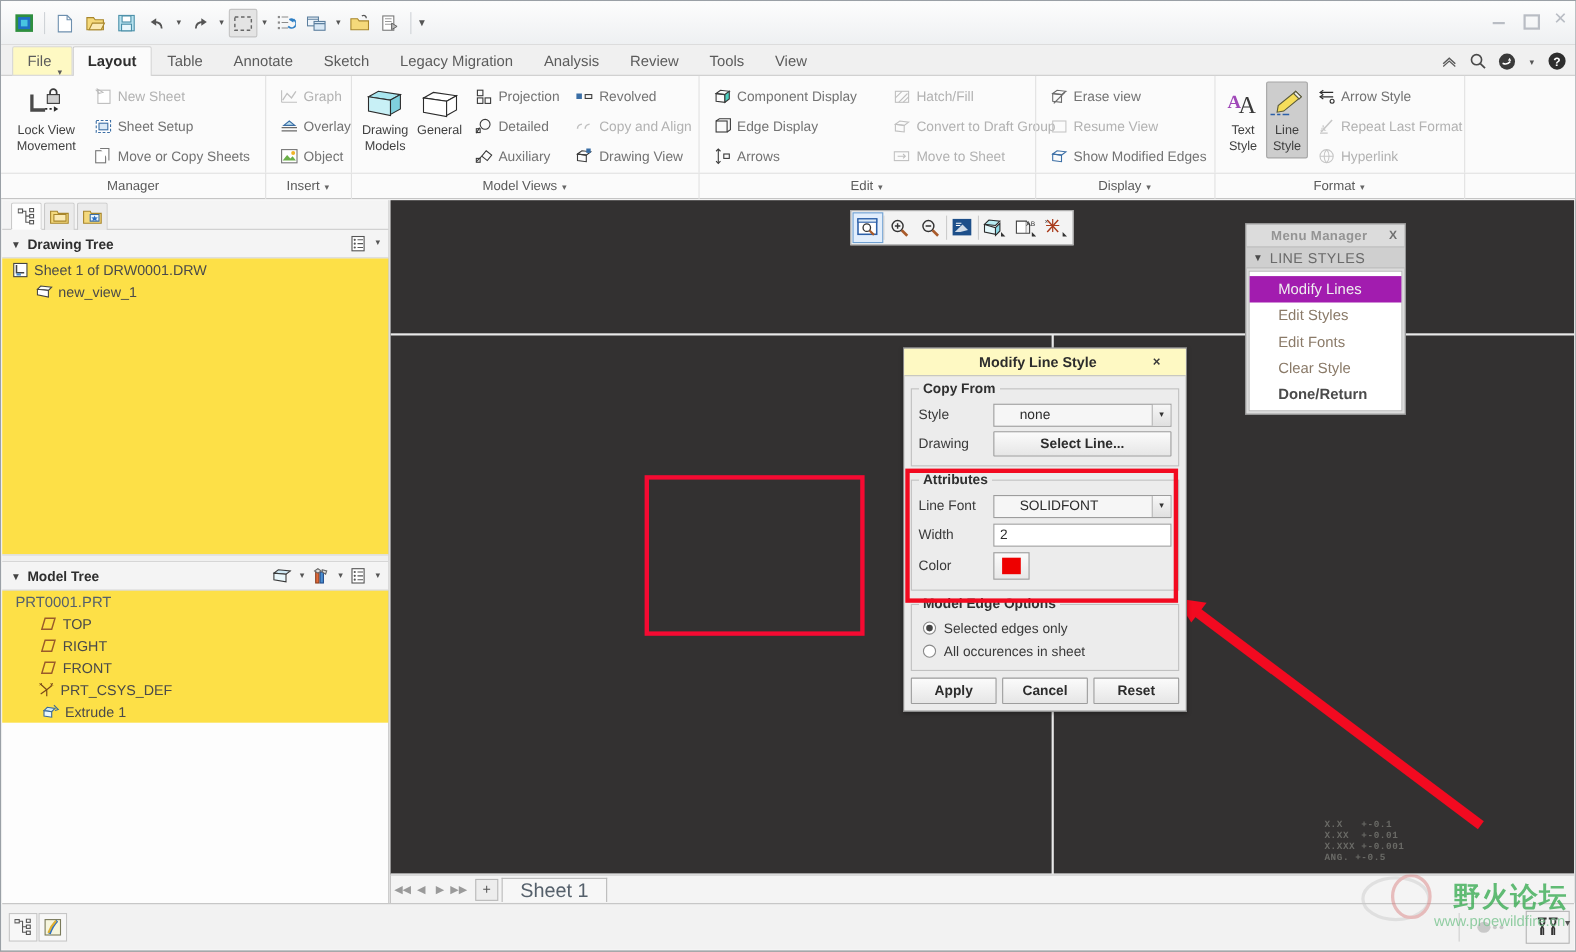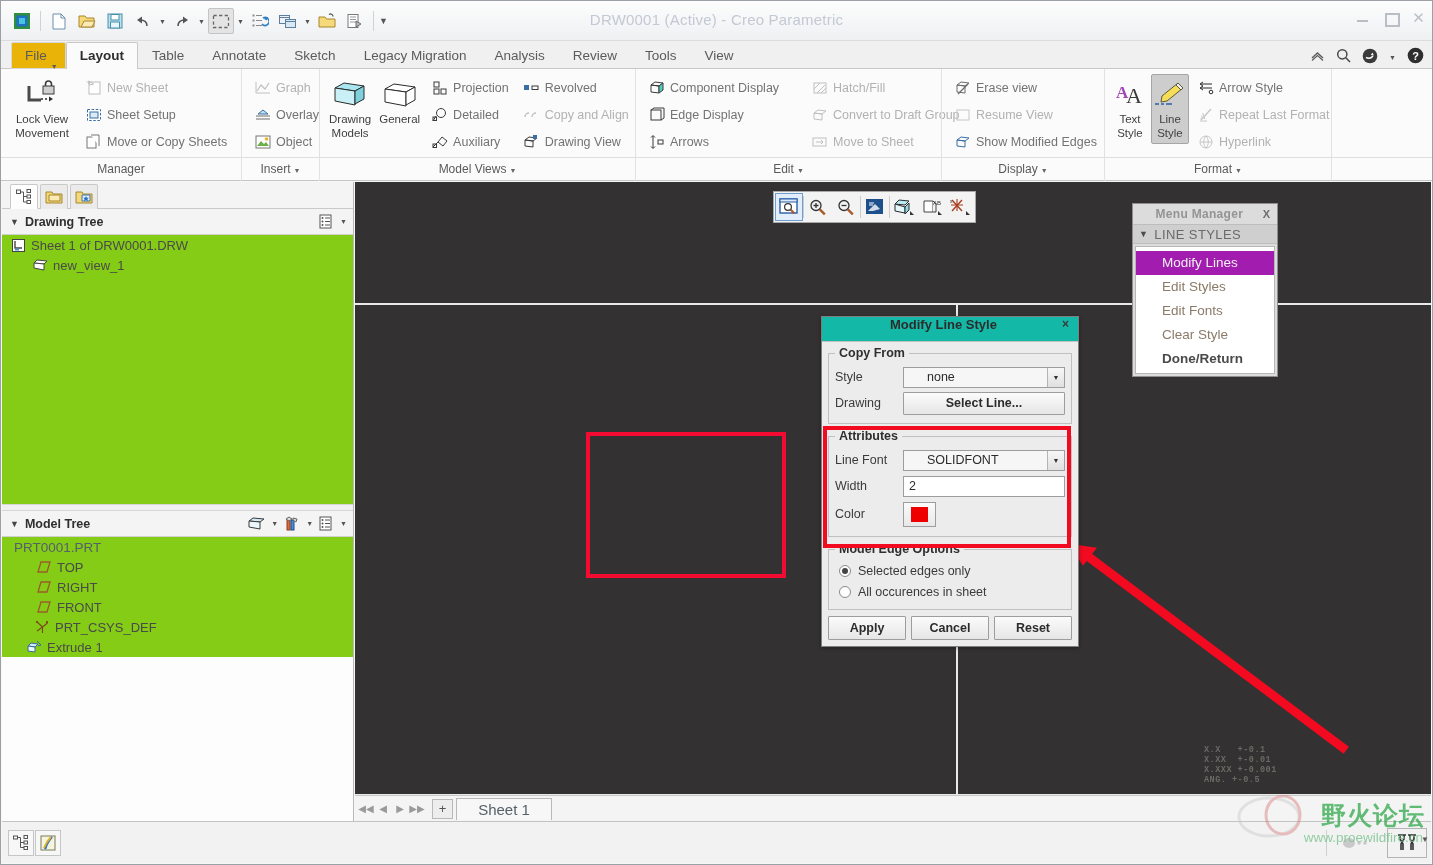--- a/index.html
+++ b/index.html
@@ -42,21 +42,21 @@
   .tabstrip {
     position:absolute; left:0; top:40px; width:100%; height:28px;
     background:#f0f0f0; border-bottom:1px solid #c8c8c8;
     display:flex; align-items:flex-end; padding-left:10px;
   }
   .tab {
     height:27px; line-height:26px; padding:0 13px; font-size:13.5px; color:#5b5b5b;
     cursor:pointer; border:1px solid transparent; border-bottom:none;
     position:relative; top:1px;
   }
-  .tab.file { color:#5b5b5b; border:1px solid #d7d7d7; background:#eab308;
+  .tab.file { color:#5b5b5b; border:1px solid #d7d7d7; background:#fef9c3;
               border-radius:2px 2px 0 0; padding-right:18px; }
   .tab.file .carr { position:absolute; right:7px; top:11px; font-size:7px; }
   .tab.active {
     background:#fbfbfb; border-color:#c8c8c8; font-weight:bold; color:#2f2f2f;
     border-radius:2px 2px 0 0;
   }
   .hdr-icons { position:absolute; right:8px; top:6px; display:flex; gap:11px; align-items:center; }
   .hdr-ic { cursor:pointer; }
 
   
@@ -102,21 +102,21 @@
              cursor:pointer; position:relative; top:1px; }
   .nav-tab.active { background:#fdfdfd; border-bottom:1px solid #fdfdfd; }
 
   .tree-header { height:26px; display:flex; align-items:center; padding:0 6px 0 8px;
                  background:#f4f4f4; border-bottom:1px solid #d0d0d0; gap:6px; }
   .tri { font-size:9px; color:#444; cursor:pointer; }
   .tree-title { font-weight:bold; font-size:12.5px; color:#2f2f2f; flex:1; }
   .th-ic { display:flex; align-items:center; gap:2px; cursor:pointer; }
   .th-car { font-size:7px; color:#555; }
 
-  .tree-body { background:#84cc16; overflow:hidden; }
+  .tree-body { background:#fde047; overflow:hidden; }
   #drawing-tree-body { height:calc(100% - 0px); }
   .tnode { height:20px; display:flex; align-items:center; gap:5px; padding-left:8px;
            font-size:13px; color:#4a4a4a; cursor:pointer; white-space:nowrap; }
   .tnode .tico { width:16px; height:16px; display:flex; align-items:center; justify-content:center; flex:0 0 16px;}
 
   .splitter { height:7px; background:#f0f0f0; border-top:1px solid #d6d6d6; border-bottom:1px solid #d6d6d6;
               cursor:row-resize; }
 
   
   .canvas { position:absolute; left:354px; top:181px; right:1px; bottom:43px;
@@ -149,22 +149,22 @@
   .mm-list { background:#fff; border:1px solid #b6b6b6; margin:2px; padding:4px 0 2px 0; }
   .mm-item { height:24px; line-height:24px; padding-left:26px; font-size:13.5px; color:#8a7a68;
              cursor:pointer; white-space:nowrap; }
   .mm-item.selected { background:#a21caf; color:#f0f0f0; }
   .mm-item.bold { font-weight:bold; color:#4a4a4a; }
 
   
   .dialog { position:absolute; left:820px; top:315px; width:258px;
             background:#ececec; border:1px solid #7f7f7f;
             box-shadow:0 1px 4px rgba(0,0,0,.35); }
-  .dlg-title { height:25px; background:#14b8a6; border-bottom:1px solid #c2c2c2;
-               display:flex; padding:0 6px; }
+  .dlg-title { height:25px; background:#fef9c3; border-bottom:1px solid #c2c2c2;
+               display:flex; align-items:center; padding:0 20px; }
   .dlg-title .t { flex:1; text-align:center; font-weight:bold; font-size:13px; color:#2c2c2c; }
   .dlg-x { cursor:pointer; font-size:12px; color:#3a3a3a; padding:0 3px; font-weight:bold; }
   .dlg-body { padding:4px 6px 6px 6px; }
   fieldset.grp { border:1px solid #c0c0c0; margin:0 0 5px 0; padding:4px 6px 7px 6px; position:relative; }
   fieldset.grp > legend { font-size:12.5px; font-weight:bold; color:#2f2f2f; padding:0 4px; }
   .frow { display:flex; align-items:center; height:26px; gap:6px; }
   .flabel { width:62px; font-size:12.5px; color:#3a3a3a; }
   .fctl { flex:1; }
   .combo { height:21px; background:#f6f6f6; border:1px solid #9d9d9d; display:flex; align-items:center;
            padding-left:23px; font-size:12.5px; color:#2c2c2c; cursor:pointer; position:relative; }
@@ -194,21 +194,21 @@
   
   .sheetbar { position:absolute; left:354px; right:1px; bottom:43px; height:26px;
               background:#f4f4f4; border-top:1px solid #c8c8c8; display:flex; align-items:center;
               padding-left:4px; gap:3px; }
   .navbtn { width:14px; height:20px; display:flex; align-items:center; justify-content:center;
             color:#9a9a9a; font-size:10px; cursor:pointer; }
   .plusbtn { width:21px; height:20px; display:flex; align-items:center; justify-content:center;
              border:1px solid #b9b9b9; background:#ededed; font-size:13px; color:#555; cursor:pointer;
              margin-left:5px; }
   .sheettab { height:22px; min-width:96px; display:flex; align-items:center; justify-content:center;
-              border:1px solid #b9b9b9; border-bottom:none; background:#f7f7f7; font-size:15px;
+              border:1px solid #b9b9b9; border-bottom:none; background:#f7f7f7; font-size:18px;
               color:#55606b; cursor:pointer; padding:0 12px; }
 
   
   .statusbar { position:absolute; left:1px; right:1px; bottom:1px; height:42px;
                background:#f2f2f2; border-top:1px solid #c3c3c3; display:flex; align-items:center; }
   .sb-left { display:flex; align-items:center; gap:1px; padding-left:6px; }
   .sb-btn { width:26px; height:26px; display:flex; align-items:center; justify-content:center;
             border:1px solid #c6c6c6; background:#f7f7f7; cursor:pointer; }
   .sb-msg { flex:1; padding-left:10px; font-size:12px; color:#4a4a4a; }
   .sb-right { display:flex; align-items:center; gap:12px; padding-right:4px; }
@@ -317,21 +317,20 @@
             <line x1="3" y1="4" x2="9" y2="4" stroke="#9a9a9a"></line>
             <line x1="3" y1="6.5" x2="9" y2="6.5" stroke="#9a9a9a"></line>
             <line x1="3" y1="9" x2="9" y2="9" stroke="#9a9a9a"></line>
             <path d="M9 8l5 3-5 3z" fill="#b9b9b9" stroke="#555" stroke-width=".8"></path>
           </svg>
       </div>
       <div class="qsep"></div>
       <div class="qarrow" style="font-size:9px">▼</div>
     </div>
 
-    <div class="win-title">DRW0001 (Active) - Creo Parametric</div>
 
     <div class="winbtns">
       <div class="wb wb-min"></div>
       <div class="wb wb-max"></div>
       <div class="wb wb-close">✕</div>
     </div>
   </div>
 
   <div class="tabstrip">
     <div class="tab file">
@@ -854,21 +853,21 @@
       </div>
       <div class="tnode" style="padding-left:32px">
         <span class="tico">
           <svg width="15" height="14" viewBox="0 0 15 14">
               <path d="M7.5 7L2 2M7.5 7l5 -4M7.5 7v6M7.5 7L2 11" stroke="#7a4a1a" stroke-width="1.1"></path>
               <path d="M1 1l2 2M3 1L1 3M11 1l2 2M13 1l-2 2" stroke="#7a4a1a" stroke-width=".9"></path>
             </svg>
         </span>
         <span>PRT_CSYS_DEF</span>
       </div>
-      <div class="tnode" style="padding-left:24px">
+      <div class="tnode" style="padding-left:36px">
         <span class="tico">
           <svg width="15" height="14" viewBox="0 0 15 14">
               <path d="M1 6l3-3 7 1-3 3z" fill="#cfe9f5" stroke="#3a6a9a"></path>
               <path d="M1 6v5l7 1V7z" fill="#eaf7fb" stroke="#3a6a9a"></path>
               <path d="M10 1l4 4-3 1" fill="none" stroke="#3a6a9a"></path>
             </svg>
         </span>
         <span>Extrude 1</span>
       </div>
     </div>

